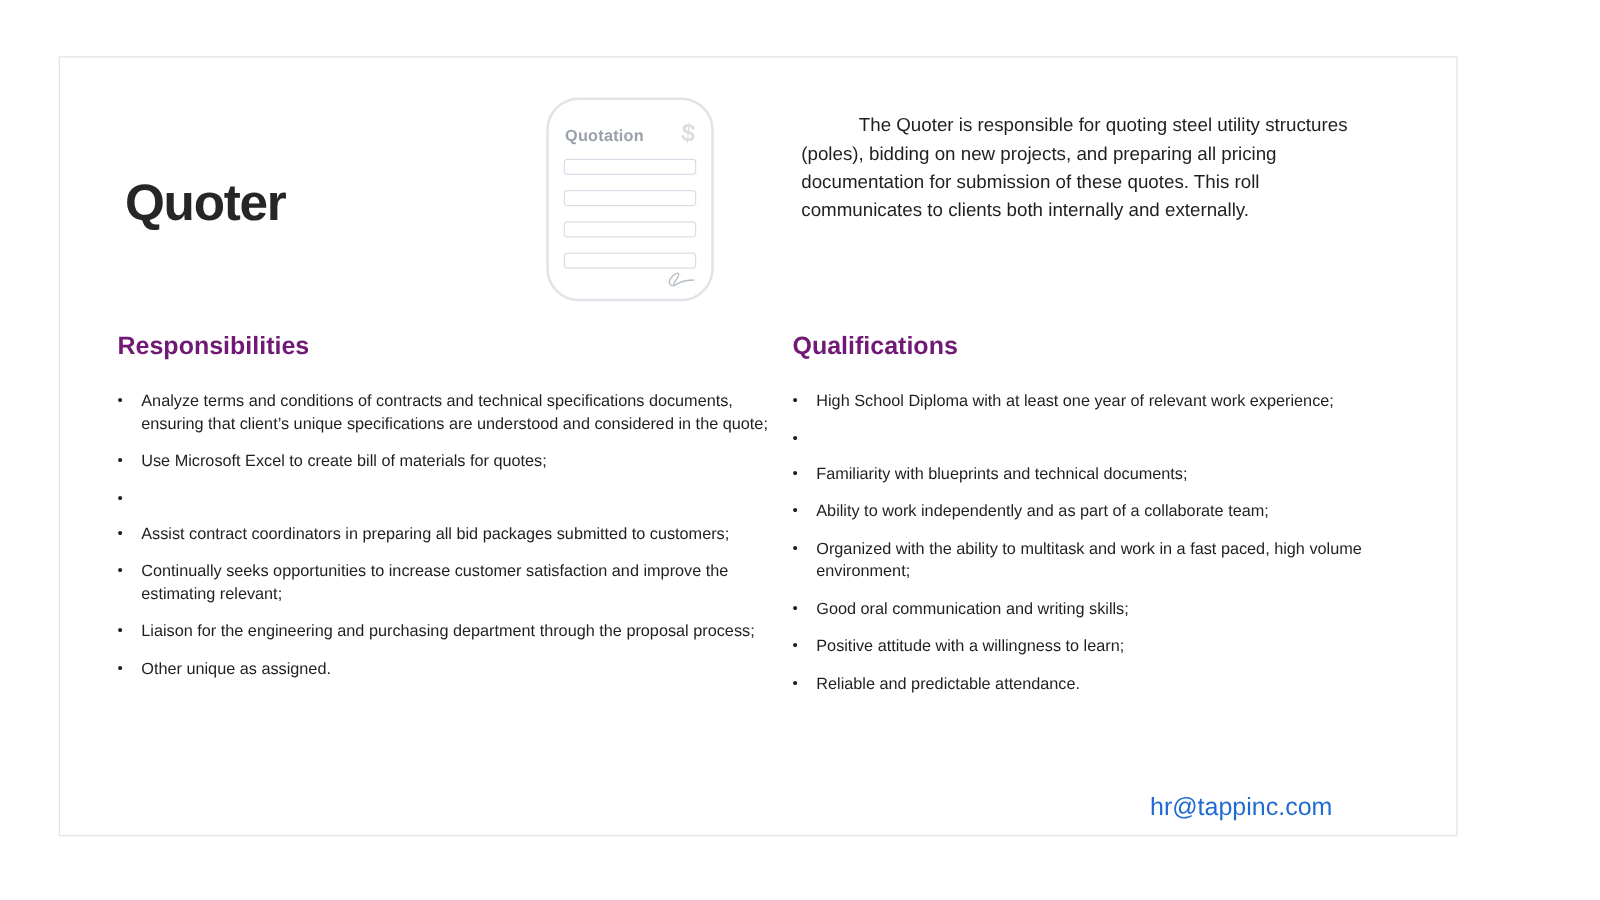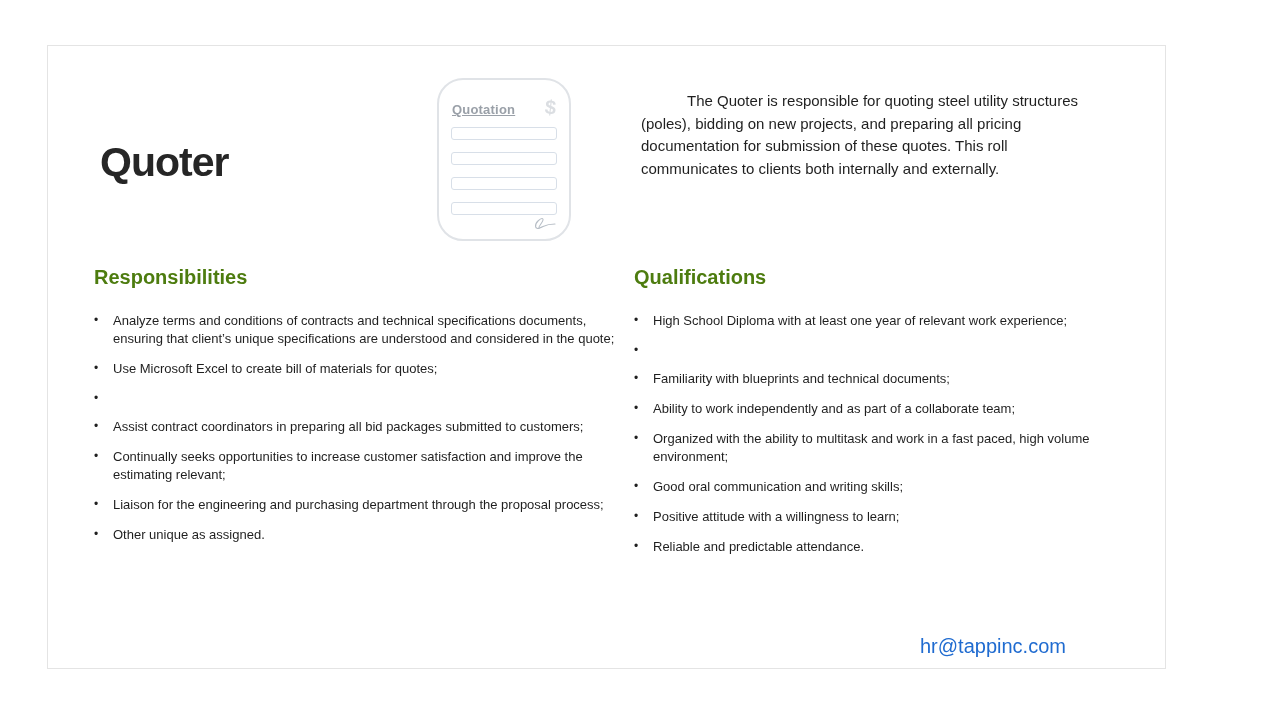--- a/index.html
+++ b/index.html
@@ -38,21 +38,20 @@
     display: flex;
     justify-content: space-between;
     align-items: baseline;
     padding: 16px 13px 6px 13px;
   }
   .quote-icon-label {
     font-size: 13px;
     font-weight: bold;
     color: #9aa0a8;
     letter-spacing: 0.2px;
-    text-decoration: underline;
   }
   .quote-icon-dollar {
     font-size: 20px;
     font-weight: bold;
     color: #dbdee2;
     transform: rotate(6deg);
   }
   .quote-icon-fields { padding: 2px 12px 0 12px; }
   .quote-field {
     height: 13px;
@@ -74,21 +73,21 @@
     font-size: 15px;
     line-height: 1.5;
     color: #1f1f1f;
     text-indent: 46px;
   }
   
   .col-heading {
     position: absolute;
     font-size: 20px;
     font-weight: bold;
-    color: #4d7c0f;
+    color: #701a75;
   }
   .resp-heading { left: 46px;  top: 220px; }
   .qual-heading { left: 586px; top: 220px; }
   
   .bullet-list { position: absolute; }
   .resp-list { left: 46px;  top: 266px; width: 534px; }
   .qual-list { left: 586px; top: 266px; width: 478px; }
   .bullet-item {
     display: flex;
     margin-bottom: 12px;

